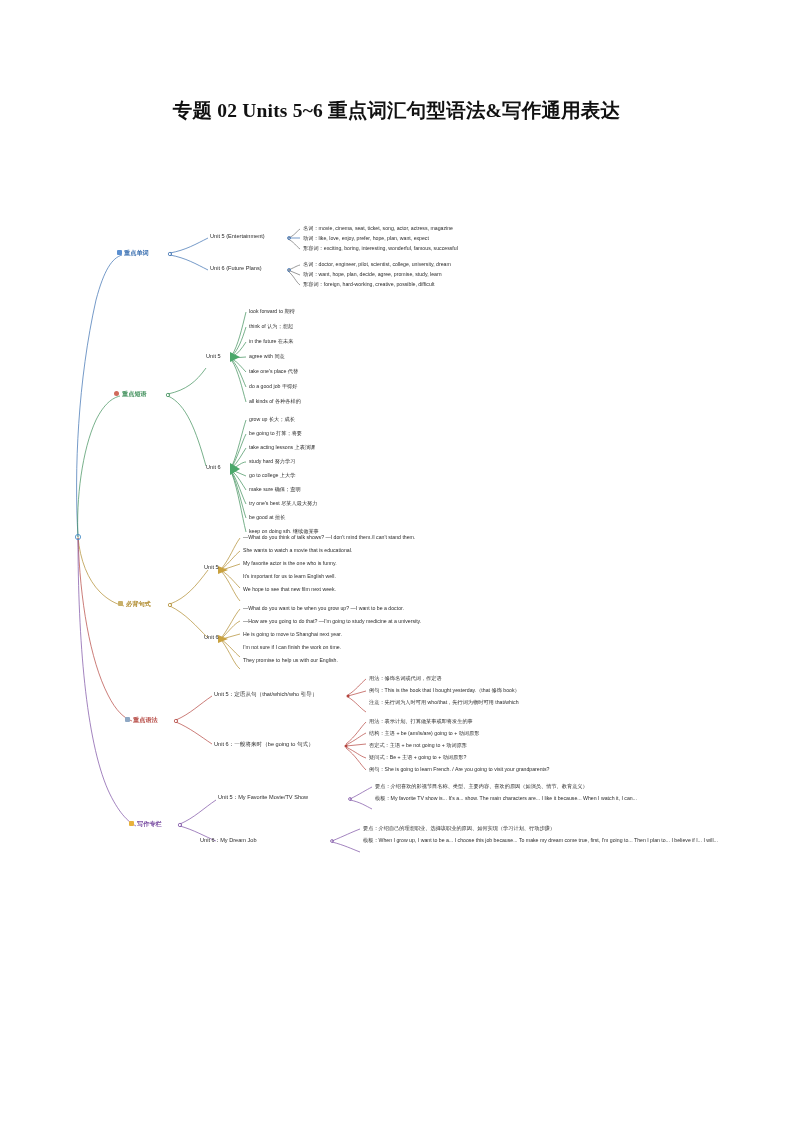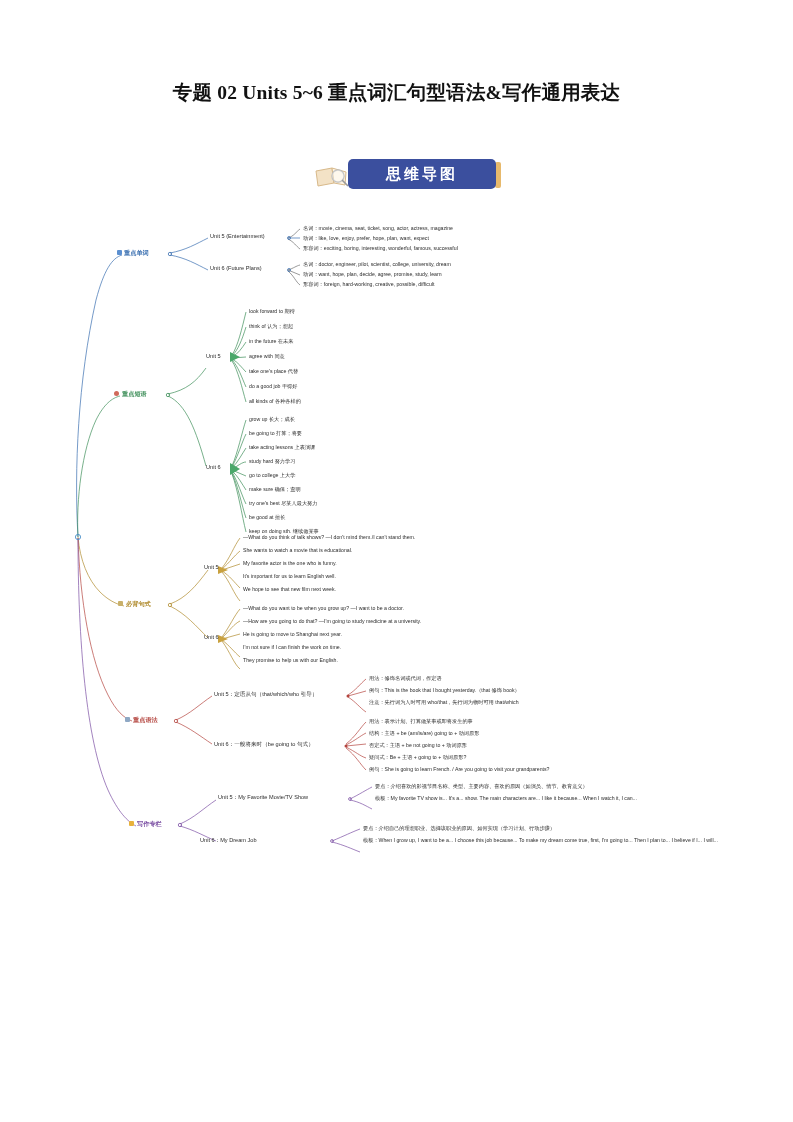--- a/index.html
+++ b/index.html
@@ -7,21 +7,21 @@
     width:793px;height:1122px;
     background:#ffffff;
     font-family:"Liberation Sans","DejaVu Sans",sans-serif;
     position:relative;
     overflow:hidden;
   }
   .page{position:absolute;left:0;top:0;width:793px;height:1122px;}
 
   
   .doc-title{
-    position:absolute;left:0;top:79px;width:793px;
+    position:absolute;left:0;top:97px;width:793px;
     text-align:center;
     font-family:"Liberation Serif","DejaVu Serif",serif;
     font-weight:bold;
     font-size:19.5px;
     color:#111;
     letter-spacing:.2px;
   }
 
   
   .banner-wrap{position:absolute;left:306px;top:158px;width:190px;height:34px;}
@@ -62,31 +62,20 @@
 
   .sq{position:absolute;width:5px;height:5px;border-radius:1px;}
 </style>
 </head>
 <body>
 
 <div class="page">
 
   <div class="doc-title">专题 02 Units 5~6  重点词汇句型语法&amp;写作通用表达</div>
 
-  <div class="banner-wrap">
-    <svg class="banner-book" viewBox="0 0 44 26">
-      <path d="M4 7 L20 4 L22 19 L6 22 Z" fill="#f3e2c6" stroke="#d8b98a" stroke-width="1"></path>
-      <path d="M20 4 L34 8 L33 21 L22 19 Z" fill="#fdf4e4" stroke="#d8b98a" stroke-width="1"></path>
-      <circle cx="26" cy="12" r="6" fill="none" stroke="#bcbcbc" stroke-width="1.4"></circle>
-      <circle cx="26" cy="12" r="6" fill="#ffffff" opacity="0.35"></circle>
-      <line x1="30" y1="16" x2="36" y2="22" stroke="#9a9a9a" stroke-width="1.6"></line>
-    </svg>
-    <div class="banner-plate"></div>
-    <div class="banner-text">思维导图</div>
-  </div>
 
   <svg class="map">
     <g fill="none" stroke-width="0.7">
 
       <path d="M78 537 C 74 470, 78 380, 96 300 C 104 270, 112 258, 122 255" stroke="#3a6fb0"></path>
       <path d="M78 537 C 76 500, 82 450, 96 420 C 104 404, 112 398, 120 396" stroke="#3f8f5a"></path>
       <path d="M78 537 C 80 560, 88 580, 100 592 C 108 600, 116 604, 124 606" stroke="#b08b2e"></path>
       <path d="M78 538 C 80 600, 90 660, 108 695 C 116 711, 124 718, 132 721" stroke="#b4453f"></path>
       <path d="M78 538 C 78 640, 86 740, 108 790 C 118 812, 128 822, 136 826" stroke="#7b4fa3"></path>
 

